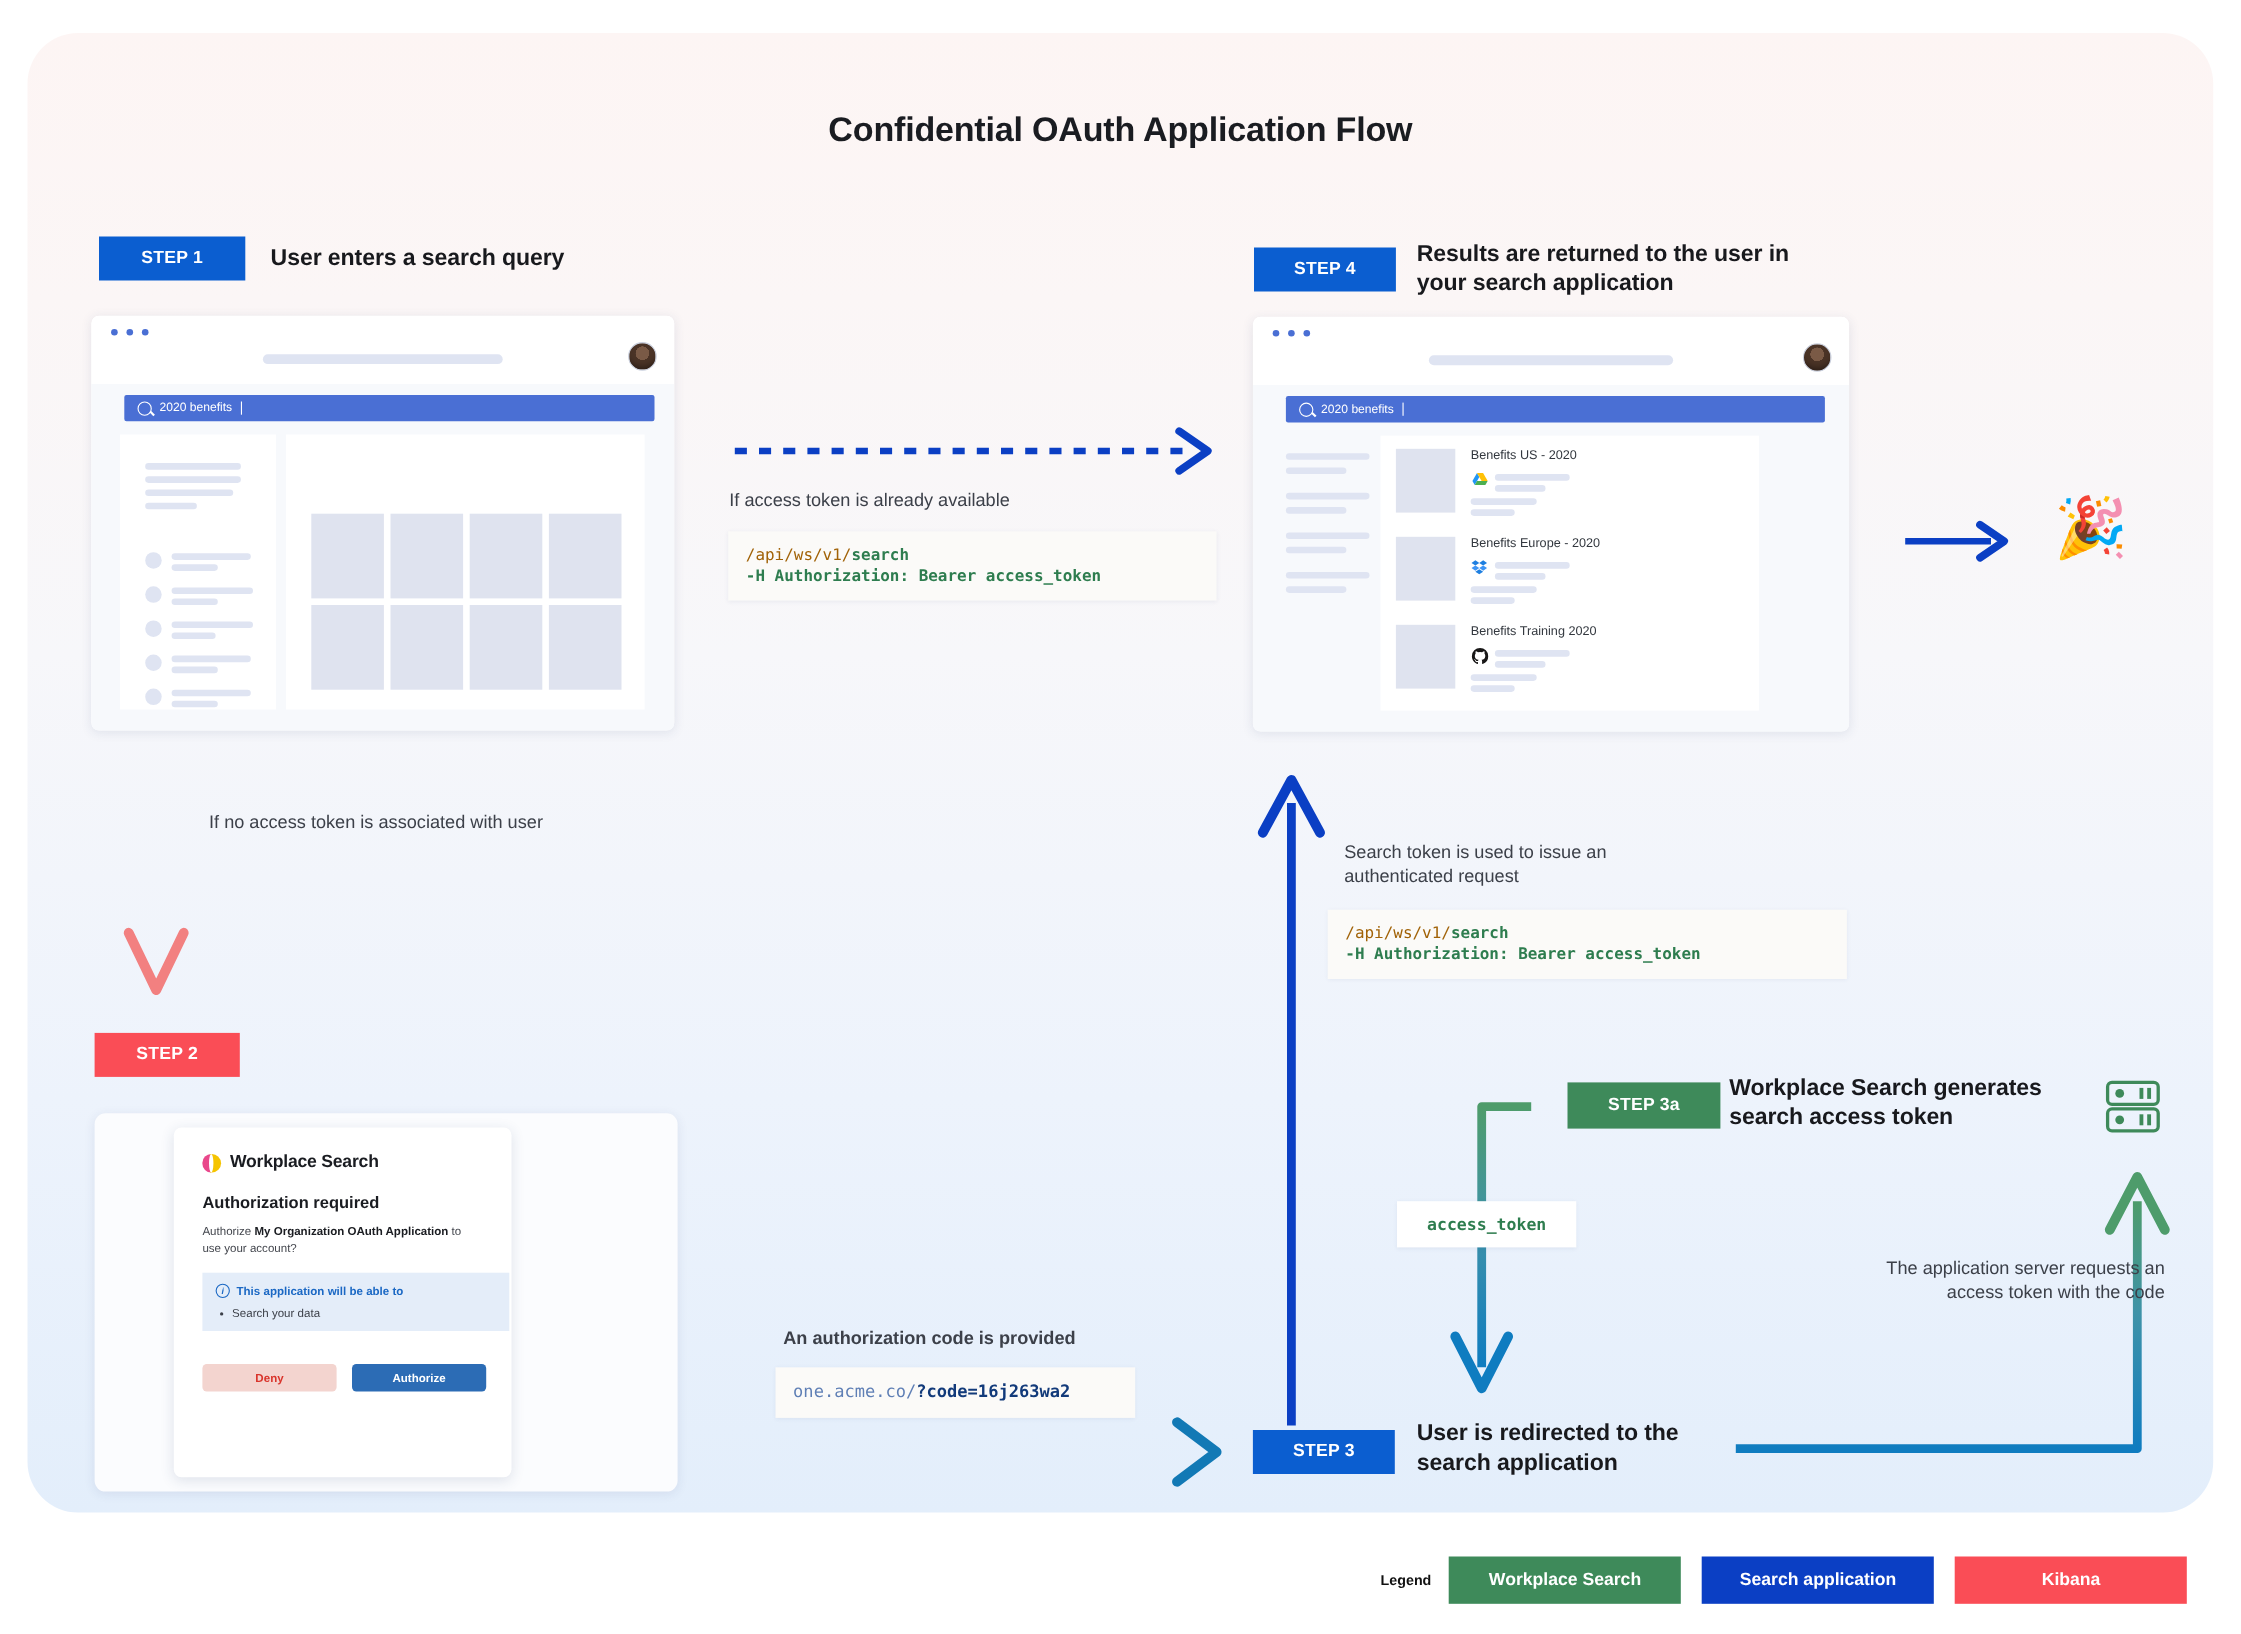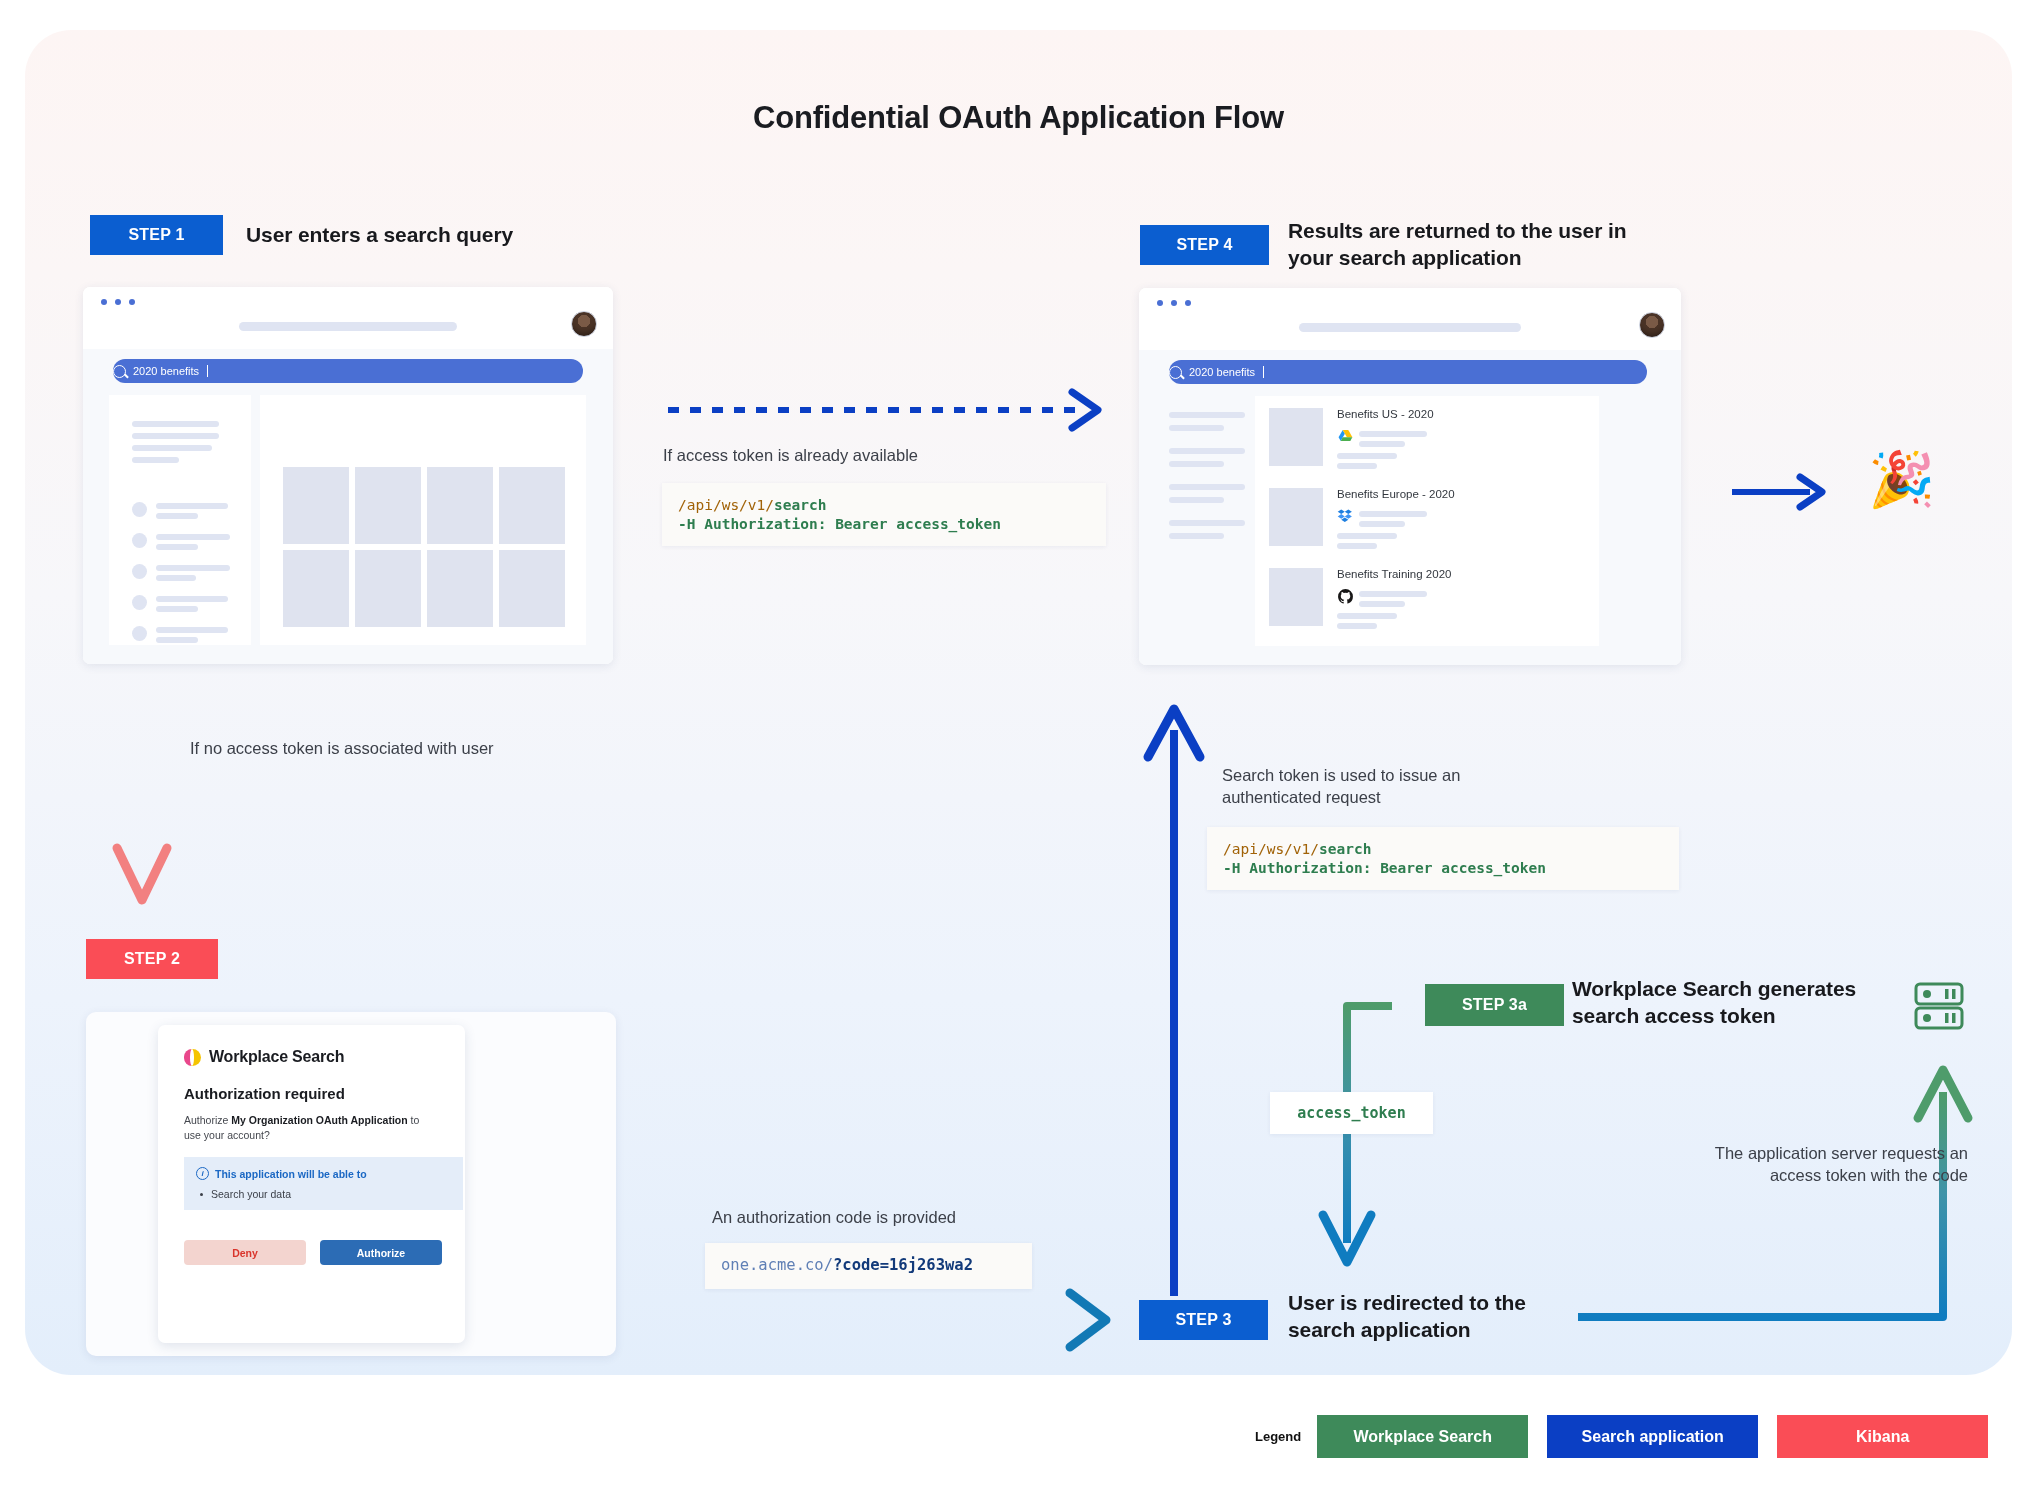--- a/index.html
+++ b/index.html
@@ -45,22 +45,22 @@
   }
   .br-top{height:62px;position:relative;background:#fff;}
   .dots{position:absolute;left:18px;top:12px;display:flex;gap:8px;}
   .dots i{width:6px;height:6px;border-radius:50%;background:#4a6fd4;display:block;}
   .urlbar{position:absolute;left:50%;transform:translateX(-50%);top:35px;
           height:9px;border-radius:5px;background:#dfe4f2;}
   .avatar{position:absolute;right:16px;top:24px;width:24px;height:24px;border-radius:50%;
           background:radial-gradient(circle at 50% 38%,#7a5a46 0 32%,#4a3326 33% 100%);
           border:1px solid #c9cfdd;box-shadow:inset 0 -6px 6px -4px rgba(0,0,0,.45);}
   .br-body{background:#f7f9fc;position:relative;}
-  .searchbar{position:absolute;height:24px;border-radius:12px;background:#4a6fd4;
-             display:flex;align-items:center;padding-left:0;gap:7px;}
+  .searchbar{position:absolute;height:24px;border-radius:2px;background:#4a6fd4;
+             display:flex;align-items:center;padding-left:12px;gap:7px;}
   .searchbar .q{width:11px;height:11px;border:1.6px solid #fff;border-radius:50%;position:relative;flex:none;}
   .searchbar .q:after{content:"";position:absolute;width:5px;height:1.6px;background:#fff;
         right:-4px;bottom:0px;transform:rotate(45deg);}
   .searchbar .txt{color:#fff;font-size:11px;white-space:nowrap;}
   .searchbar .caret{width:1px;height:12px;background:#fff;margin-left:1px;display:inline-block;}
   .pane{position:absolute;background:#fff;}
   .ln{position:absolute;height:6px;border-radius:3px;background:#dfe4f2;}
   .cir{position:absolute;width:15px;height:15px;border-radius:50%;background:#dfe4f2;}
   .tile{position:absolute;background:#dfe3ef;}
 
@@ -289,21 +289,21 @@
         </div>
         <div class="info-li">Search your data</div>
       </div>
       <div class="btnrow">
         <div class="btn deny">Deny</div>
         <div class="btn authorize">Authorize</div>
       </div>
     </div>
   </div>
 
-  <div class="note" style="left:712px;top:1207px;width:420px;">An authorization code is provided</div>
+  <div class="note" style="left:712px;top:1207px;width:420px;font-weight:bold;">An authorization code is provided</div>
 
   <div class="codebox navy" style="left:705px;top:1243px;width:295px;font-size:15.5px;"><span class="d">one.acme.co/</span><span class="b">?code=16j263wa2</span></div>
 
   <div class="chip blue" style="left:1140px;top:225px;width:129px;height:40px;">STEP 4</div>
   <div class="steptitle" style="left:1288px;top:218px;width:400px;white-space:pre-line;">Results are returned to the user in
 your search application</div>
 
   <div class="browser" style="left:1139px;top:288px;width:542px;height:377px;">
     <div class="br-top">
       <div class="dots">

